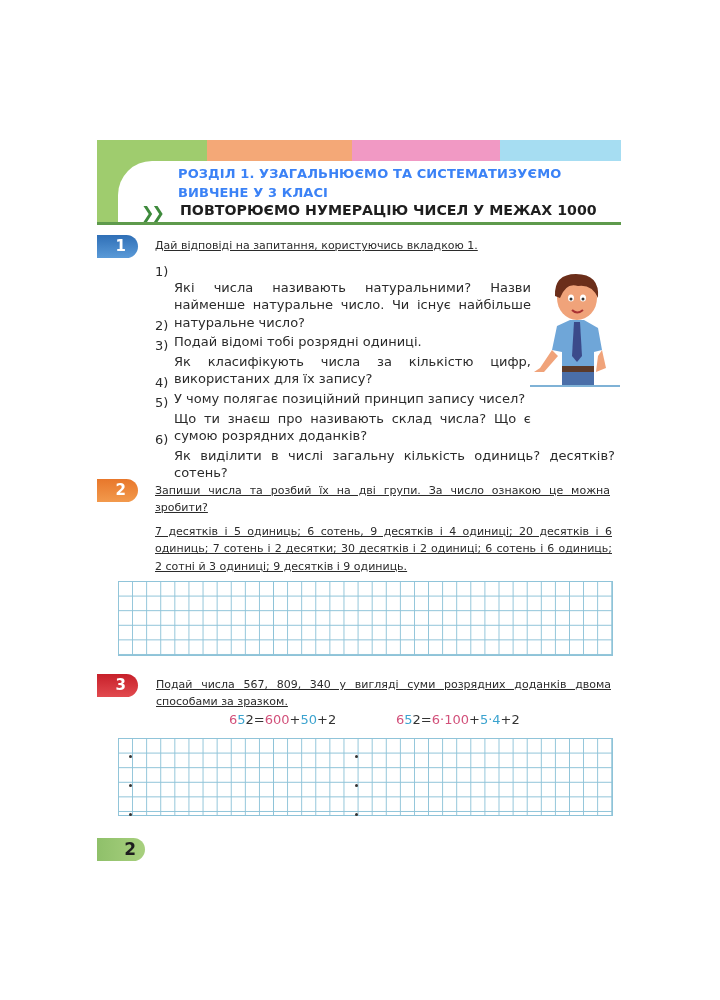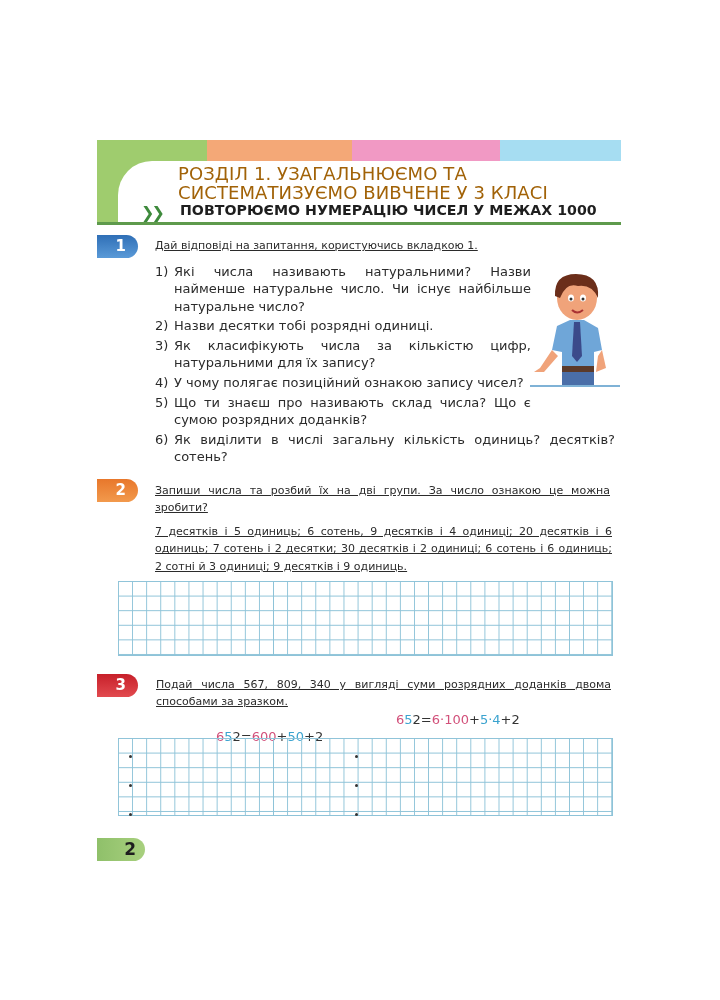--- a/index.html
+++ b/index.html
@@ -3,35 +3,35 @@
 <meta charset="utf-8">
 <style>
   html, body { margin:0; padding:0; }
   body { width:720px; height:1000px; background:#ffffff; position:relative; overflow:hidden;
          font-family:"DejaVu Sans", sans-serif; color:#2b2b2b; }
   .abs { position:absolute; }
   
   .band { position:absolute; top:140px; height:21px; }
   .green-left { position:absolute; left:97px; top:140px; width:70px; height:83px; background:#9fcc6e; }
   .white-cut { position:absolute; left:118px; top:161px; width:510px; height:62px; background:#fff; border-top-left-radius:34px; }
-  .chap-title { position:absolute; left:178px; top:164px; width:420px; font-size:18px; font-weight:normal;
-                color:#a16207; line-height:19px; letter-spacing:0.1px; }
+  .chap-title { position:absolute; left:178px; top:164px; width:420px; font-size:13px; font-weight:bold;
+                color:#3b82f6; line-height:19px; letter-spacing:0.1px; }
   .chevrons { position:absolute; left:141px; top:203px; color:#3e8a3c; font-size:16px; font-weight:bold; letter-spacing:-3px; }
   .topic-title { position:absolute; left:180px; top:202px; font-size:14.2px; font-weight:bold; color:#1e1e1e; }
   .rule { position:absolute; left:97px; top:222px; width:524px; height:3px; background:#5e9a4c; }
   
   .badge { position:absolute; left:97px; width:41px; height:23px; border-radius:0 12px 12px 0;
            color:#fff; font-weight:bold; font-size:15px; text-align:right; padding-right:12px; box-sizing:border-box; line-height:23px; }
   .b1 { background:linear-gradient(#2f6fb6,#5a9ad8); top:235px; }
   .b2 { background:linear-gradient(#e8772b,#f29a4d); top:479px; }
   .b3 { background:linear-gradient(#c7202a,#e24a4f); top:674px; }
   .txt { position:absolute; font-size:11px; line-height:17.4px; color:#2b2b2b; text-align:justify;text-decoration:underline; }
   .item { position:absolute; left:155px; font-size:13px; line-height:17.4px; }
   .item .n { position:absolute; left:0; }
-  .item .t { display:block; padding-left:19px; text-align:justify; }
+  .item .t { display:block; padding-left:19px; text-align:justify;margin-top:16px; }
   
   .grid { position:absolute; left:118px; width:494px;
           background-image:
             linear-gradient(to right, #8ec3d8 1px, transparent 1px),
             linear-gradient(to bottom, #8ec3d8 1px, transparent 1px);
           background-size:14.1px 14.6px; border-right:1px solid #8ec3d8; border-bottom:1px solid #8ec3d8; }
   .dot { position:absolute; width:3px; height:3px; background:#333; border-radius:50%; }
   .pink { color:#d2507a; } .blue { color:#3ba3cf; } .dark { color:#333; }
   .sample { position:absolute; top:712px; font-size:13px; }
   .page-badge { position:absolute; left:97px; top:838px; width:48px; height:23px;
@@ -55,29 +55,29 @@
 
 <div class="badge b1">1</div>
 <div class="txt" style="left:155px;top:237px;width:380px;">Дай відповіді на запитання, користуючись вкладкою 1.</div>
 
 <div class="item" style="top:263px;width:376px;">
   <span class="n">1)</span>
   <span class="t">Які числа називають натуральними? Назви найменше натуральне число. Чи існує найбільше натуральне число?</span>
 </div>
 <div class="item" style="top:317px;width:376px;">
   <span class="n">2)</span>
-  <span class="t">Назви десятки тобі розрядні одиниці.</span>
+  <span class="t">Подай відомі тобі розрядні одиниці.</span>
 </div>
 <div class="item" style="top:337px;width:376px;">
   <span class="n">3)</span>
-  <span class="t">Як класифікують числа за кількістю цифр, натуральними для їх запису?</span>
+  <span class="t">Як класифікують числа за кількістю цифр, використаних для їх запису?</span>
 </div>
 <div class="item" style="top:374px;width:390px;">
   <span class="n">4)</span>
-  <span class="t">У чому полягає позиційний ознакою запису чисел?</span>
+  <span class="t">У чому полягає позиційний принцип запису чисел?</span>
 </div>
 <div class="item" style="top:394px;width:376px;">
   <span class="n">5)</span>
   <span class="t">Що ти знаєш про називають склад числа? Що є сумою розрядних доданків?</span>
 </div>
 <div class="item" style="top:431px;width:460px;">
   <span class="n">6)</span>
   <span class="t">Як виділити в числі загальну кількість одиниць? десятків? сотень?</span>
 </div>
 
@@ -99,21 +99,21 @@
 </svg>
 
 <div class="badge b2">2</div>
 <div class="txt" style="left:155px;top:482px;width:455px;">Запиши числа та розбий їх на дві групи. За число ознакою це можна зробити?</div>
 <div class="txt" style="left:155px;top:523px;width:457px;">7 десятків і 5 одиниць; 6 сотень, 9 десятків і 4 одиниці; 20 десятків і 6 одиниць; 7 сотень і 2 десятки; 30 десятків і 2 одиниці; 6 сотень і 6 одиниць; 2 сотні й 3 одиниці; 9 десятків і 9 одиниць.</div>
 <div class="grid" style="top:581px;height:74px;"></div>
 
 <div class="badge b3">3</div>
 <div class="txt" style="left:156px;top:676px;width:455px;">Подай числа 567, 809, 340 у вигляді суми розрядних доданків двома способами за зразком.</div>
 
-<div class="sample" style="left:216px;margin-top:17px;">
+<div class="sample" style="left:229px;">
   <span class="pink">6</span><span class="blue">5</span><span class="dark">2</span><span class="dark">=</span><span class="pink">600</span><span class="dark">+</span><span class="blue">50</span><span class="dark">+</span><span class="dark">2</span>
 </div>
 <div class="sample" style="left:396px;">
   <span class="pink">6</span><span class="blue">5</span><span class="dark">2</span><span class="dark">=</span><span class="pink">6</span><span class="pink">·100</span><span class="dark">+</span><span class="blue">5</span><span class="blue">·4</span><span class="dark">+</span><span class="dark">2</span>
 </div>
 
 <div class="grid" style="top:738px;height:77px;"></div>
 <div class="dot" style="left:129px;top:755px;"></div>
 <div class="dot" style="left:129px;top:784px;"></div>
 <div class="dot" style="left:129px;top:813px;"></div>

